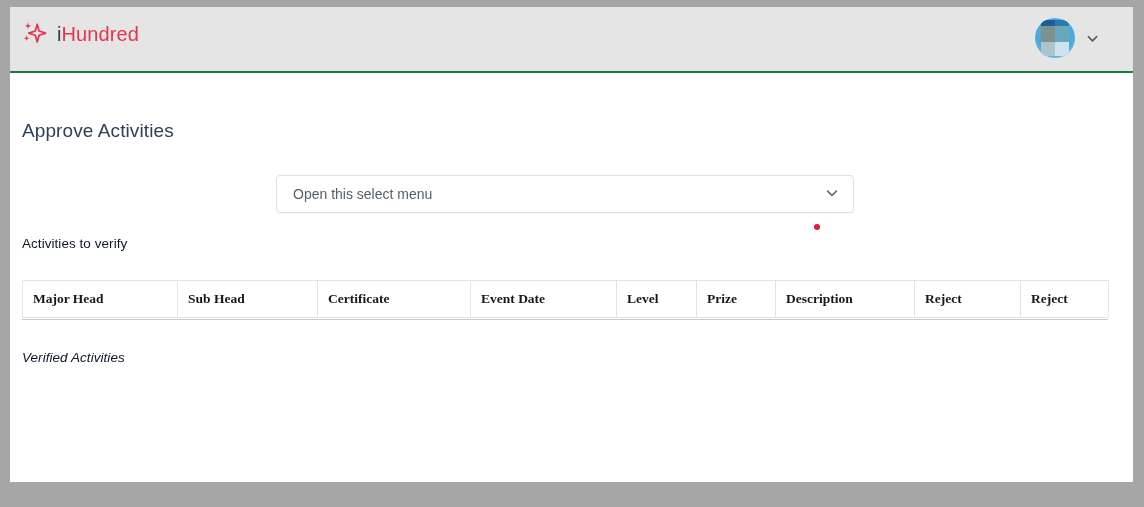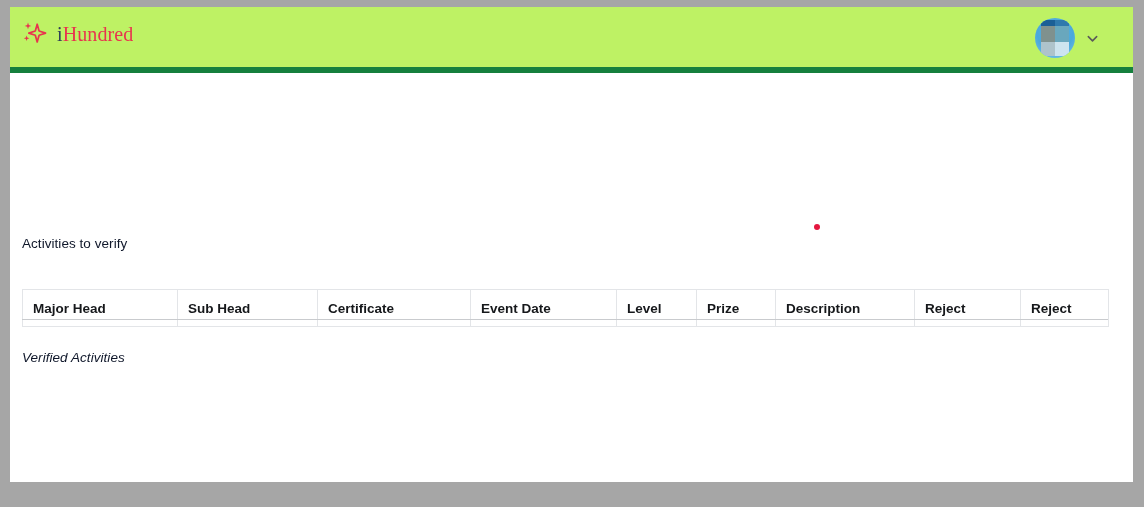--- a/index.html
+++ b/index.html
@@ -28,24 +28,23 @@
     width: 1123px; height: 475px;
     background: #ffffff;
     overflow: hidden;
   }
 
   
   #navbar {
     position: absolute;
     left: 0; top: 0;
     width: 1123px; height: 66px;
-    background: #bef264;
+    background: #e5e5e5;
     box-shadow: 0 2px 5px rgba(0,0,0,0.07);
-    border-bottom: 6px solid #15803d;
-    font-family: Liberation Serif, serif;
+    border-bottom: 2px solid #15803d;
   }
   .brand {
     position: absolute;
     left: 12px; top: 14px;
     display: flex; align-items: center;
     gap: 9px;
     text-decoration: none;
     cursor: pointer;
   }
   .brand-icon { display: block; width: 26px; height: 26px; }
@@ -156,22 +155,23 @@
     color: #0f172a;
     font-weight: 400;
     letter-spacing: 0.05px;
   }
   #cap-verify { top: 163px; }
   #cap-verified { top: 277px; font-style: italic; }
 
   
   .table-wrap {
     position: absolute;
-    left: 12px; top: 216px;
+    left: 12px; top: 207px;
     width: 1086px;
+    font-family: Liberation Serif, serif;
   }
   table.acts {
     border-collapse: collapse;
     width: 1086px;
     table-layout: fixed;
   }
   table.acts th {
     border: 1px solid #e3e5e8;
     height: 37px;
     padding: 0 0 0 10px;
@@ -229,21 +229,32 @@
           <svg class="chev" viewBox="0 0 14 14" xmlns="http://www.w3.org/2000/svg" aria-hidden="true">
             <path d="M2.5 5 L7 9.5 L11.5 5" fill="none" stroke="#5a5a5a" stroke-width="1.7" stroke-linecap="round" stroke-linejoin="round"></path>
           </svg>
         </span>
       </div>
 
     </div>
 
     <div id="content">
 
-
+      <h1 class="page-title">Approve Activities</h1>
+
+      <div class="select-wrap">
+        <div class="select-box">
+          <span class="select-label">Open this select menu</span>
+          <span>
+            <svg class="select-chev" viewBox="0 0 14 14" xmlns="http://www.w3.org/2000/svg" aria-hidden="true">
+              <path d="M2.6 5.1 L7 9.4 L11.4 5.1" fill="none" stroke="#6b6b6b" stroke-width="1.6" stroke-linecap="round" stroke-linejoin="round"></path>
+            </svg>
+          </span>
+        </div>
+      </div>
 
       <div class="red-dot"></div>
 
       <div class="caption" id="cap-verify">Activities to verify</div>
 
       <div class="table-wrap">
         <table class="acts">
           <colgroup>
             <col style="width:155px">
             <col style="width:140px">

